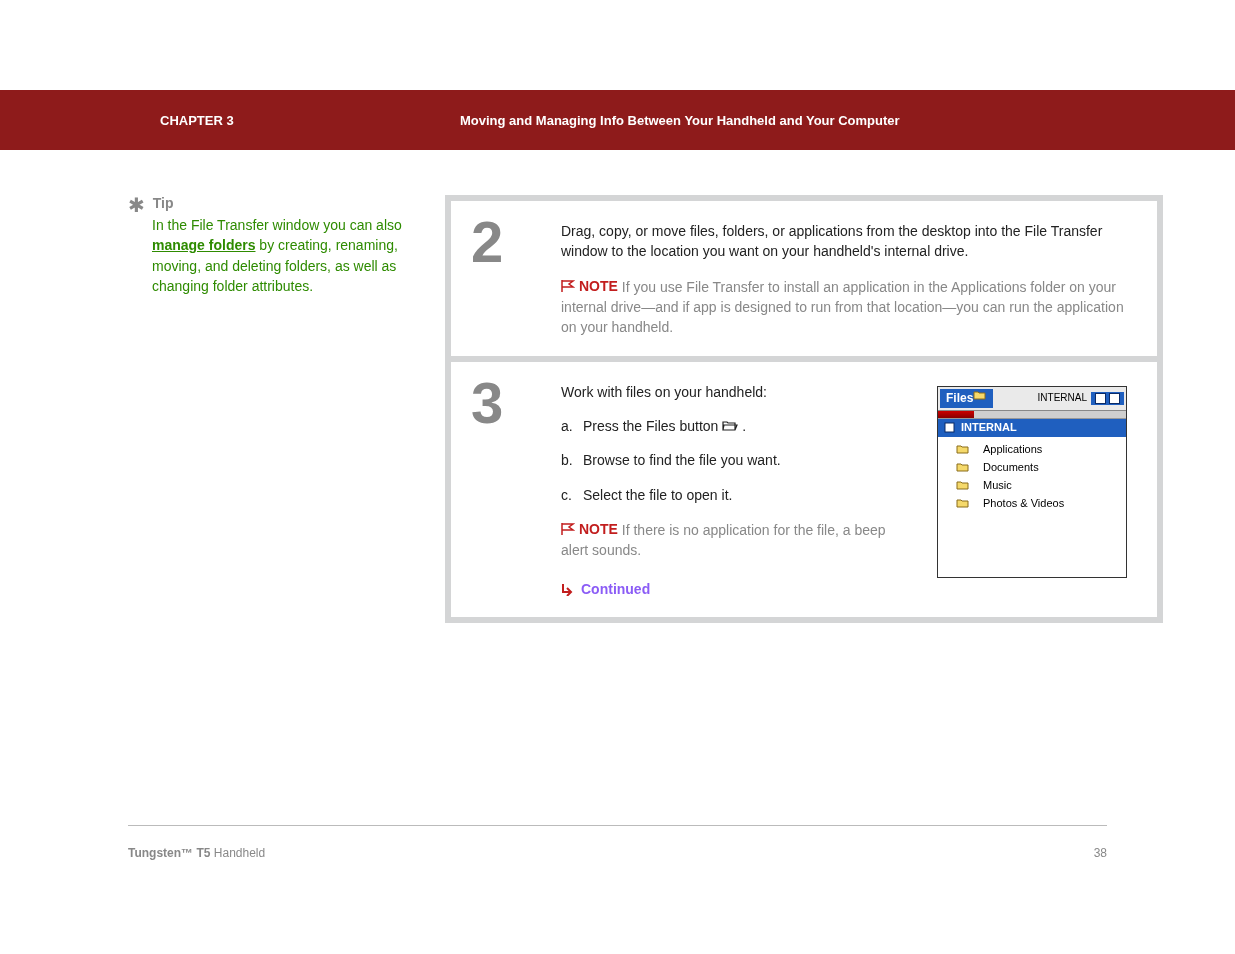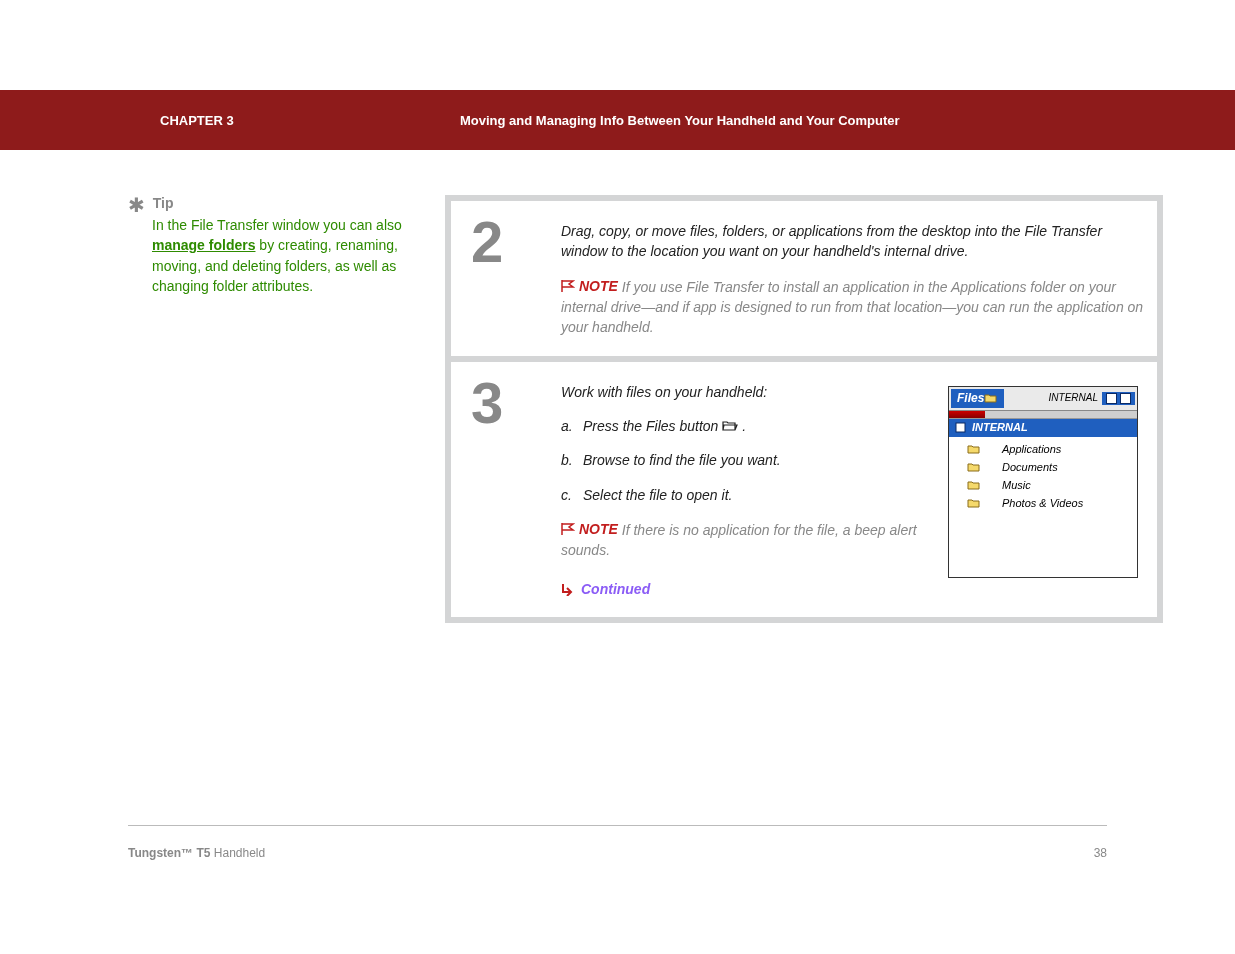--- a/index.html
+++ b/index.html
@@ -83,25 +83,24 @@
     }
     .step-number {
       font-family: Arial, sans-serif;
       font-size: 58px;
       font-weight: bold;
       color: #888;
       line-height: 1;
     }
     .step-content {
       flex: 1;
-      padding: 20px 13px 18px 10px;
+      padding: 20px 24px 18px 10px;
       color: #222;
       font-size: 14px;
       line-height: 1.45;
-      font-style: italic;
     }
     .note-line { margin-top: 14px; color: #888; }
     .note-flag {
       color: #c21e1e;
       font-weight: bold;
       display: inline-flex;
       align-items: center;
       gap: 4px;
       text-align: right;
     }
@@ -141,21 +140,21 @@
       padding: 2px;
       border-bottom: 1px solid #888;
     }
     .ds-header-left {
       background: #1f5fbf;
       color: #fff;
       font-weight: bold;
       font-size: 12px;
       padding: 1px 6px;
       display: flex;
-      align-items: center;
+      align-items: flex-start;
     }
     .ds-header-spacer { flex: 1; }
     .ds-header-right {
       font-size: 10px;
       color: #000;
       margin-right: 4px;
     }
     .ds-header-icons {
       background: #1f5fbf;
       padding: 1px 4px;
@@ -192,21 +191,21 @@
     .ds-body {
       background: #fff;
       height: 140px;
       padding: 4px 0 4px 18px;
     }
     .ds-item {
       font-size: 11px;
       color: #000;
       display: flex;
       align-items: center;
-      gap: 21px;
+      gap: 13px;
       padding: 1px 0;
     }
     .folder-mini {
       width: 14px;
       height: 11px;
     }
     .footer-line {
       position: absolute;
       top: 825px;
       left: 128px;

